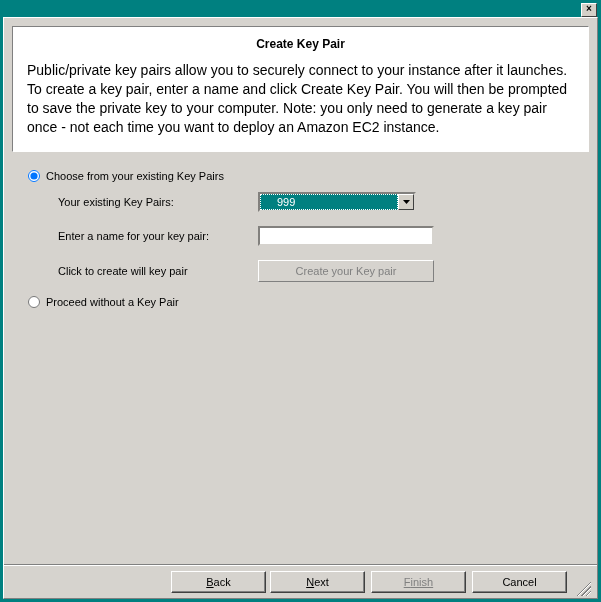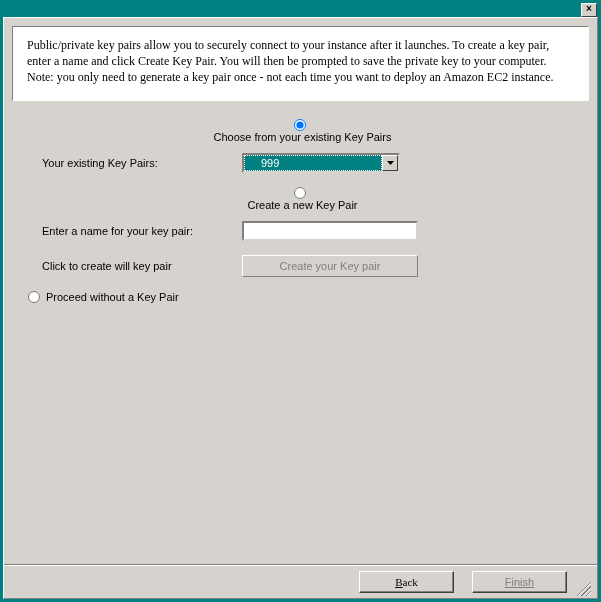--- a/index.html
+++ b/index.html
@@ -58,43 +58,41 @@
   border-bottom-color: #fff;
   border-right-color: #fff;
 }
 .header-title {
   font-weight: bold;
   font-size: 12px;
   text-align: center;
   margin-bottom: 10px;
 }
 .header-desc {
-  font-size: 12px;
+  font-size: 14px;
   line-height: 1.35;
-  font-family: Liberation Serif, serif;
 }
 .main-area {
   flex: 1;
   padding: 18px 20px 10px 24px;
 }
 .option-row {
   display: flex;
   align-items: center;
   margin-bottom: 6px;
-  flex-direction: column;
 }
 .radio {
   width: 12px;
   height: 12px;
   margin-right: 6px;
 }
 .sub-row {
   display: flex;
   align-items: center;
-  margin: 10px 0 14px 14px;
+  margin: 10px 0 14px 30px;
 }
 .sub-label {
   width: 200px;
 }
 .select-wrap {
   position: relative;
   width: 158px;
   height: 20px;
   background: #fff;
   border: 2px inset #d6d3ce;
@@ -171,40 +169,41 @@
   font-family: inherit;
   font-size: 11px;
   cursor: pointer;
 }
 .wiz-btn.disabled {
   color: #808080;
   cursor: default;
   text-decoration: underline;
 }
 .btn-pair { display:flex; }
-.btn-pair .wiz-btn:first-child { margin-right: 12px; font-family: Liberation Serif, serif; }
+.btn-pair .wiz-btn:first-child { margin-right: 4px; }
 .grip {
   width: 18px;
   height: 18px;
   align-self: flex-end;
   margin-bottom: 2px;
   background:
     linear-gradient(135deg, transparent 0 60%, #808080 60% 63%, #fff 63% 66%, transparent 66% 72%, #808080 72% 75%, #fff 75% 78%, transparent 78% 84%, #808080 84% 87%, #fff 87% 90%, transparent 90%);
 }
 .underline-letter { text-decoration: underline; }
 </style>
 </head>
 <body>
 
 <div class="window">
   <div class="titlebar">
     <div class="close-btn">×</div>
   </div>
   <div class="content">
     <div class="header-panel">
+      <div class="header-title">Create Key Pair</div>
       <div class="header-desc">Public/private key pairs allow you to securely connect to your instance after it launches. To create a key pair, enter a name and click  Create  Key Pair. You will then be prompted to save the private key to your computer. Note: you only need to generate a key pair once - not each time you want to deploy an Amazon EC2 instance.</div>
     </div>
 
     <div class="main-area">
 
       <div class="option-row">
         <input type="radio" class="radio" name="kp" checked="" style="">
         <span>Choose from your existing Key Pairs</span>
       </div>
       <div class="sub-row">
@@ -212,24 +211,20 @@
         <div class="select-wrap">
           <div class="select-value">999</div>
           <div class="select-arrow">
             <svg width="7" height="4" viewBox="0 0 7 4">
                 <polygon points="0,0 7,0 3.5,4" fill="#000"></polygon>
               </svg>
           </div>
         </div>
       </div>
 
-      <div class="option-row">
-        <input type="radio" class="radio" name="kp" style="">
-        <span>Create a new Key Pair</span>
-      </div>
       <div class="sub-row">
         <span class="sub-label">Enter a name for your key pair:</span>
         <input type="text" class="text-input" value="" style="">
       </div>
       <div class="sub-row">
         <span class="sub-label">Click to create will key pair</span>
         <button class="create-btn" disabled="">Create your Key pair</button>
       </div>
 
       <div class="option3">
@@ -237,18 +232,20 @@
           <input type="radio" class="radio" name="kp" style="">
           <span>Proceed without a Key Pair</span>
         </div>
       </div>
 
     </div>
 
     <div class="footer">
       <div class="btn-pair">
         <button class="wiz-btn"><span class="underline-letter">B</span><span>ack</span></button>
+        <button class="wiz-btn"><span class="underline-letter">N</span><span>ext</span></button>
       </div>
       <button class="wiz-btn disabled" disabled=""><span class="underline-letter">F</span><span>inish</span></button>
+      <button class="wiz-btn">Cancel</button>
       <div class="grip"></div>
     </div>
   </div>
 </div>
 
 </body></html>

